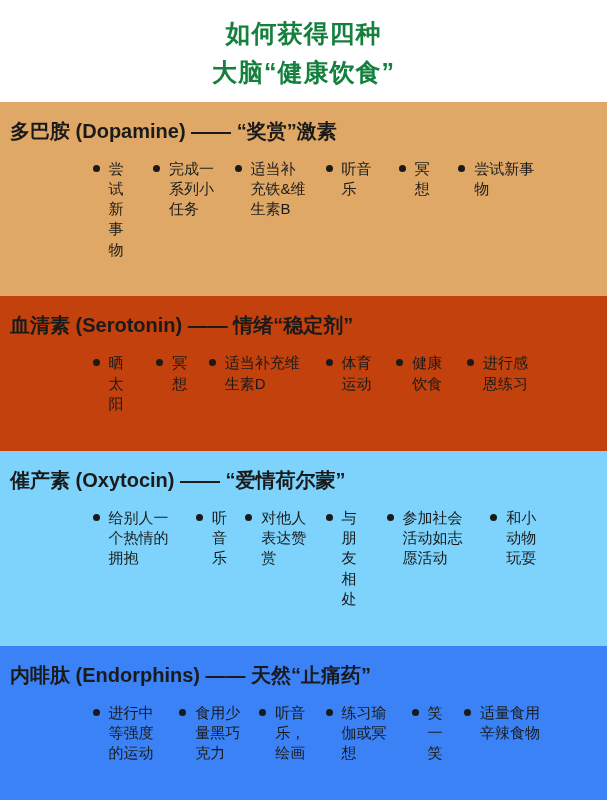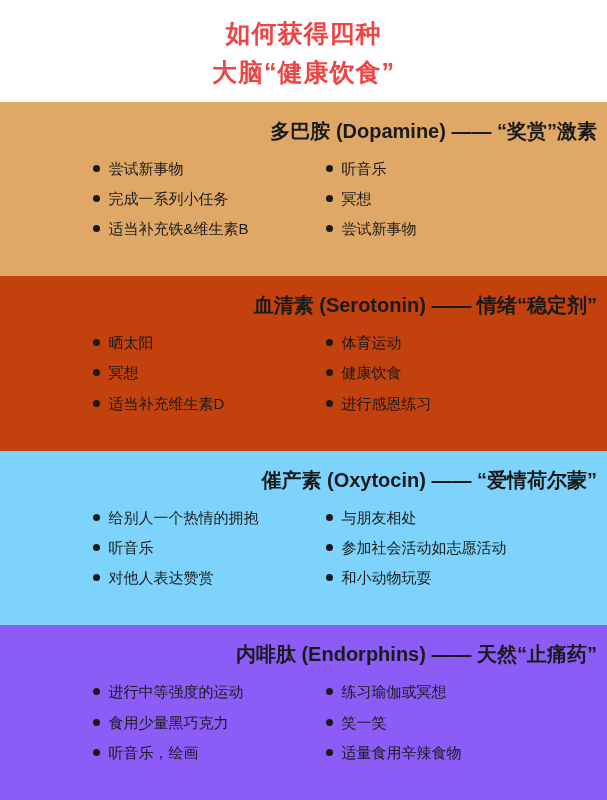--- a/index.html
+++ b/index.html
@@ -25,27 +25,27 @@
     background: #ffffff;
     padding: 14px 0 10px 0;
     text-align: center;
     flex: 0 0 auto;
   }
   .header .line {
     font-size: 25px;
     font-weight: bold;
     letter-spacing: 1px;
     line-height: 1.55;
-    color: #ef4444;
+    color: #15803d;
   }
   .section {
     flex: 1 1 auto;
     display: flex;
     flex-direction: column;
-    align-items: flex-end;
+    align-items: flex-start;
     justify-content: flex-start;
     padding: 16px 10px 10px 10px;
     box-sizing: border-box;
   }
   .sec-title {
     font-size: 20px;
     font-weight: bold;
     text-align: center;
     color: #1a1a1a;
     margin-bottom: 14px;
@@ -55,22 +55,22 @@
     display: flex;
     flex-direction: row;
     justify-content: center;
     gap: 18px;
     width: 100%;
     box-sizing: border-box;
     padding-left: 26px;
   }
   .col {
     display: flex;
-    flex-direction: column;
-    gap: 10px;
+    flex-direction: row;
+    gap: 18px;
   }
   .col.left { width: 215px; }
   .col.right { width: 215px; }
   .item {
     display: flex;
     flex-direction: row;
     align-items: flex-start;
     font-size: 15px;
     line-height: 1.35;
     color: #1a1a1a;
@@ -83,21 +83,21 @@
     background: #1a1a1a;
     margin: 6px 9px 0 0;
   }
   .item-text {
     flex: 1 1 auto;
   }
   
   .sec-dopamine { background: #dfa867; }
   .sec-serotonin { background: #c2410c; }
   .sec-oxytocin { background: #7dd3fc; }
-  .sec-endorphins { background: #8b5cf6; }
+  .sec-endorphins { background: #3b82f6; }
 </style>
 </head>
 <body>
 
 <div class="poster">
 
   <div class="header">
     <div class="line">如何获得四种</div>
     <div class="line">大脑“健康饮食”</div>
   </div>

